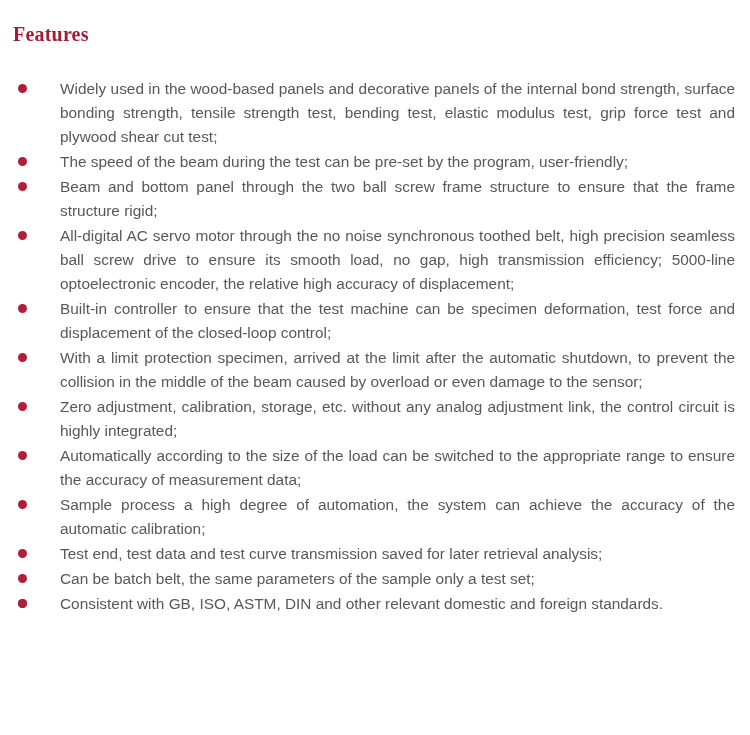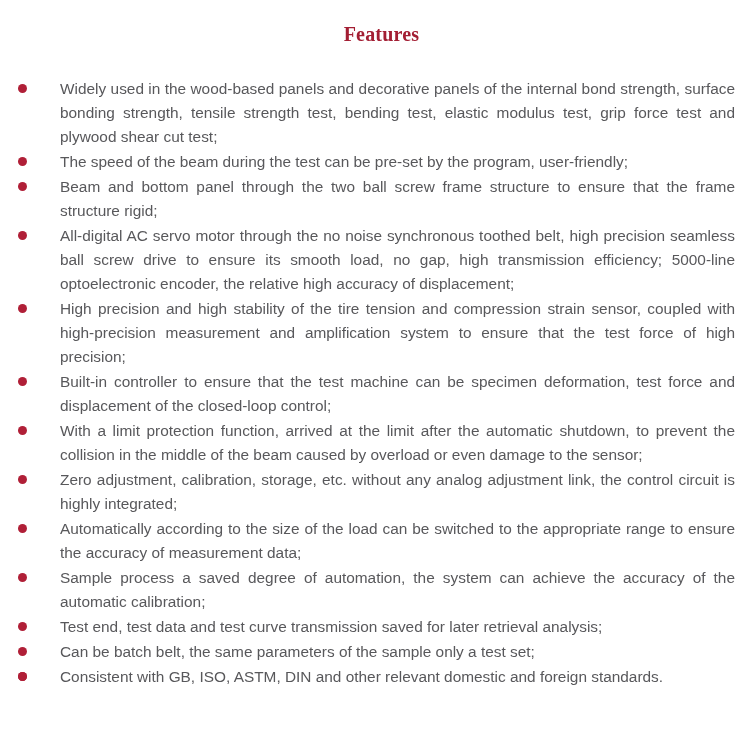--- a/index.html
+++ b/index.html
@@ -20,21 +20,20 @@
   }
   .features-heading {
     margin: 0;
     padding: 22px 0 0 13px;
     font-family: "Liberation Serif", "DejaVu Serif", serif;
     font-weight: 700;
     font-size: 20px;
     line-height: 24px;
     color: #a31e33;
     letter-spacing: 0.2px;
-    text-align: center;
   }
   .features-list {
     list-style: none;
     margin: 31px 15px 0 0;
     padding: 0 0 0 60px;
   }
   .feature-item {
     position: relative;
     margin: 0 0 1px 0;
     font-size: 15.4px;
@@ -71,41 +70,37 @@
     <li class="feature-item">
       <span class="bullet"></span>
       <span>Beam and bottom panel through the two ball screw frame structure to ensure that the frame structure rigid;</span>
     </li>
     <li class="feature-item">
       <span class="bullet"></span>
       <span>All-digital AC servo motor through the no noise synchronous toothed belt, high precision seamless ball screw drive to ensure its smooth load, no gap, high transmission efficiency; 5000-line optoelectronic encoder, the relative high accuracy of displacement;</span>
     </li>
     <li class="feature-item">
       <span class="bullet"></span>
-      <span>High precision and high stability of the tire tension and compression strain sensor, coupled with high-precision measurement and amplification system to ensure that the test force of high precision;</span>
-    </li>
-    <li class="feature-item">
-      <span class="bullet"></span>
       <span>Built-in controller to ensure that the test machine can be specimen deformation, test force and displacement of the closed-loop control;</span>
     </li>
     <li class="feature-item">
       <span class="bullet"></span>
-      <span>With a limit protection function, arrived at the limit after the automatic shutdown, to prevent the collision in the middle of the beam caused by overload or even damage to the sensor;</span>
+      <span>With a limit protection specimen, arrived at the limit after the automatic shutdown, to prevent the collision in the middle of the beam caused by overload or even damage to the sensor;</span>
     </li>
     <li class="feature-item">
       <span class="bullet"></span>
       <span>Zero adjustment, calibration, storage, etc. without any analog adjustment link, the control circuit is highly integrated;</span>
     </li>
     <li class="feature-item">
       <span class="bullet"></span>
       <span>Automatically according to the size of the load can be switched to the appropriate range to ensure the accuracy of measurement data;</span>
     </li>
     <li class="feature-item">
       <span class="bullet"></span>
-      <span>Sample process a saved degree of automation, the system can achieve the accuracy of the automatic calibration;</span>
+      <span>Sample process a high degree of automation, the system can achieve the accuracy of the automatic calibration;</span>
     </li>
     <li class="feature-item">
       <span class="bullet"></span>
       <span>Test end, test data and test curve transmission saved for later retrieval analysis;</span>
     </li>
     <li class="feature-item">
       <span class="bullet"></span>
       <span>Can be batch belt, the same parameters of the sample only a test set;</span>
     </li>
     <li class="feature-item">

